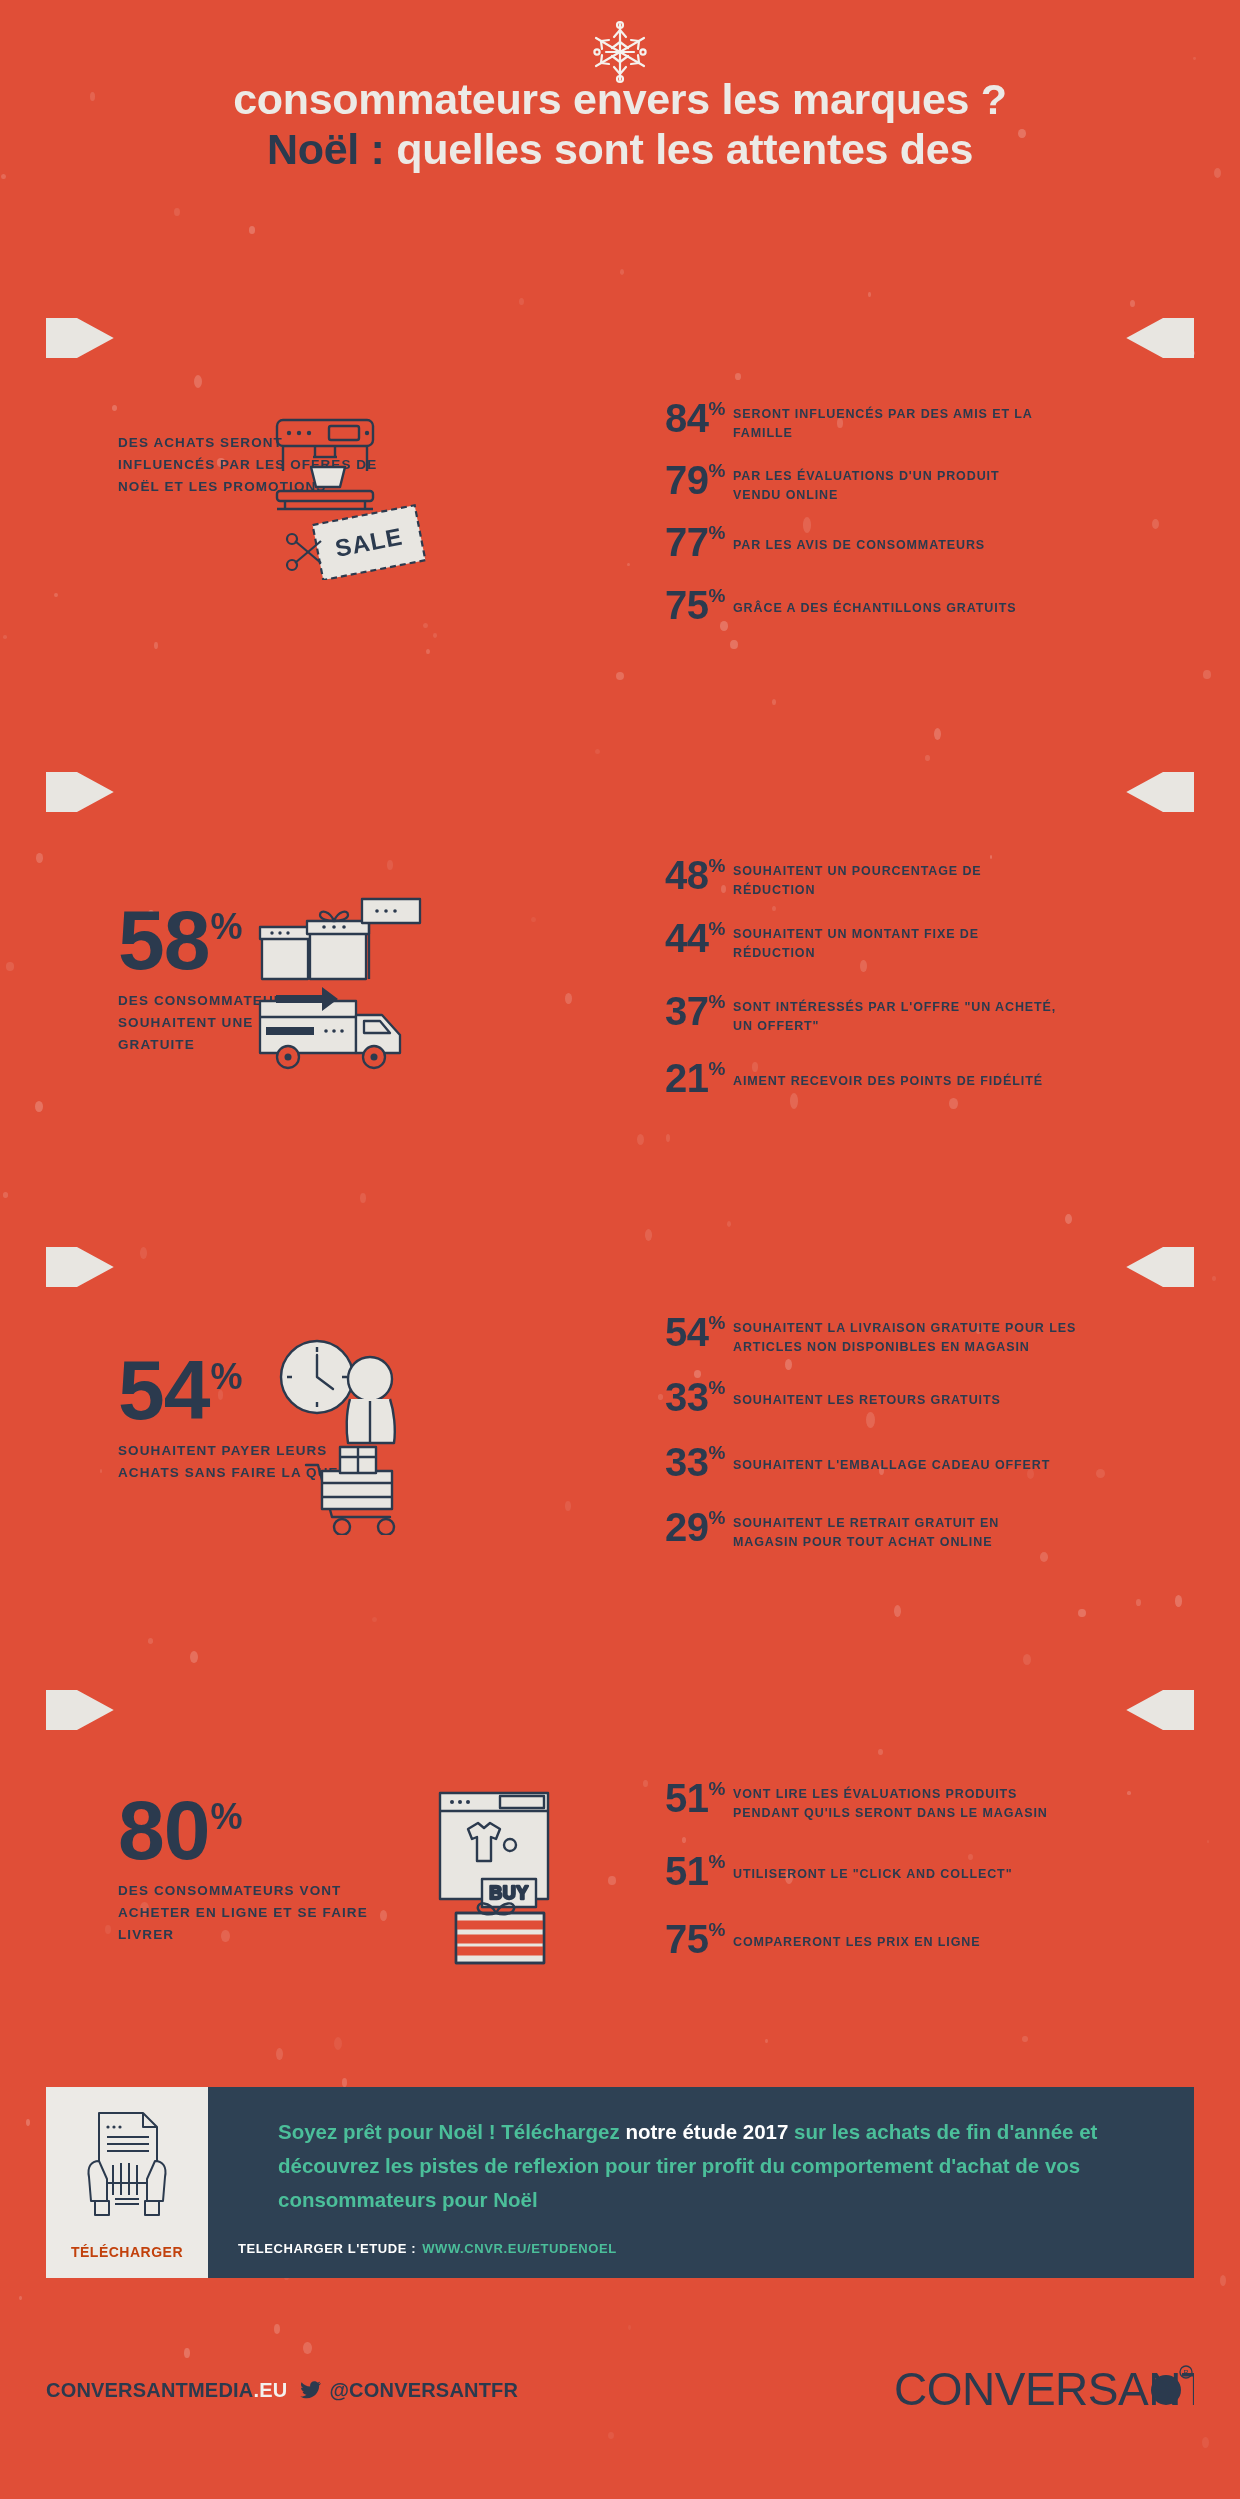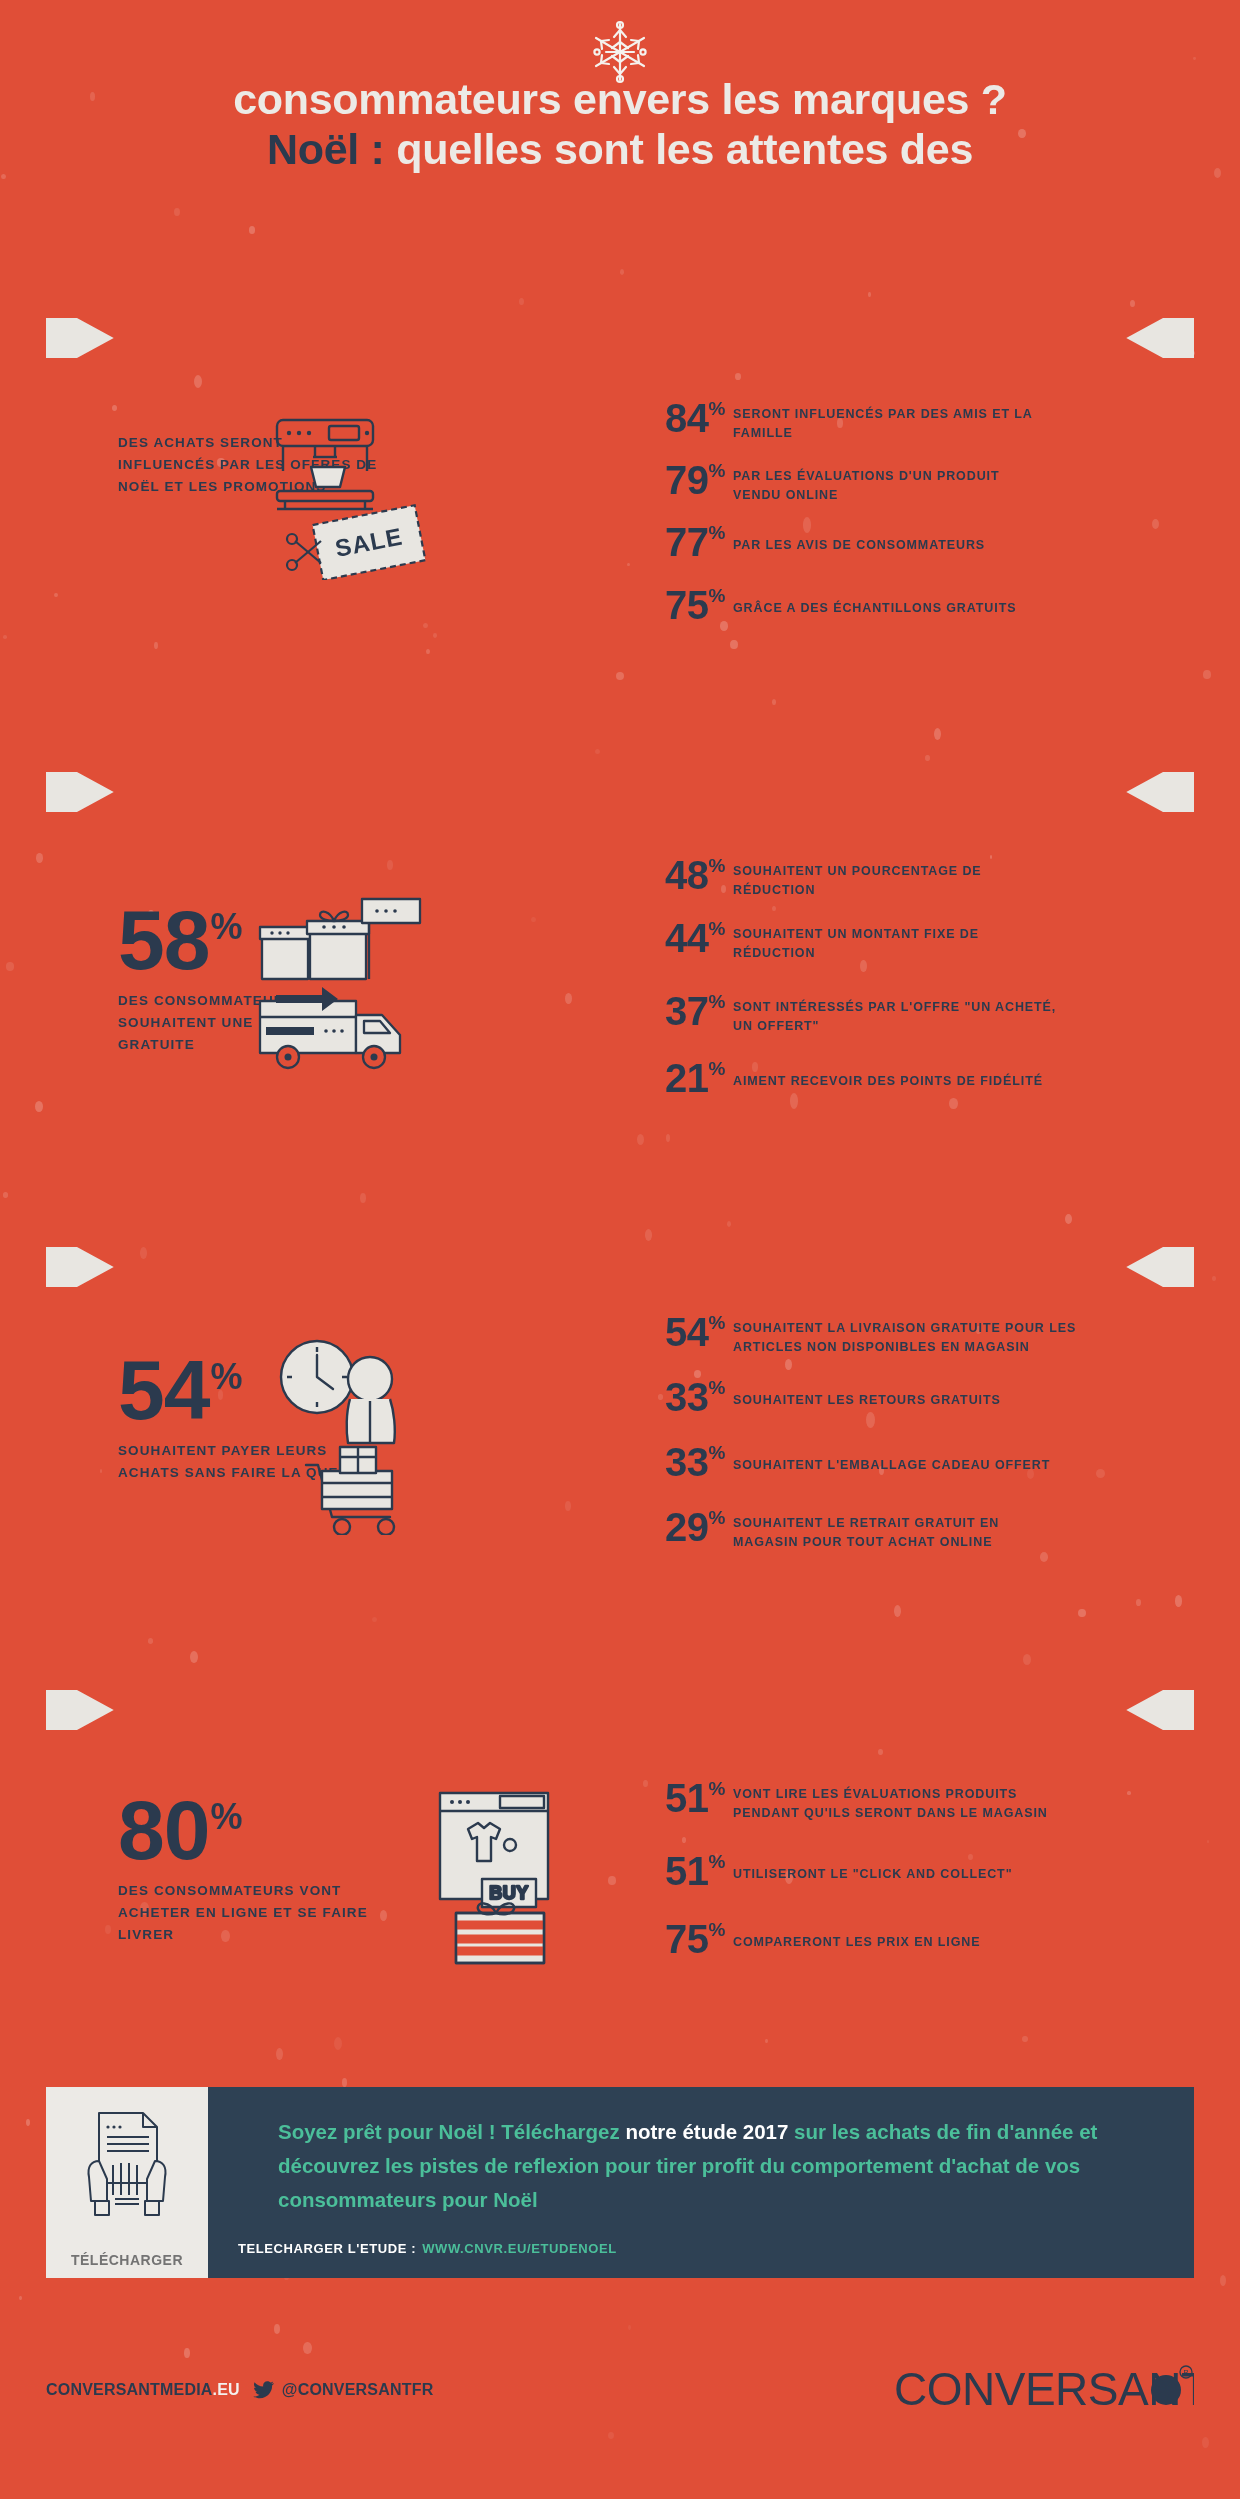--- a/index.html
+++ b/index.html
@@ -152,25 +152,25 @@
     background: #eceae6;
     position: relative;
     display: flex;
     flex-direction: column;
     align-items: center;
     justify-content: flex-start;
     padding-top: 18px;
   }
   .cta-left .dl-label {
     position: absolute;
-    bottom: 10px;
+    bottom: 18px;
     font-size: 14px;
     font-weight: 700;
     letter-spacing: 0.5px;
-    color: #737373;
+    color: #c2410c;
   }
   .cta-left:after {
     content: "";
     position: absolute;
     right: -17px; bottom: 6px;
     width: 0; height: 0;
     border-top: 17px solid transparent;
     border-bottom: 17px solid transparent;
     border-left: 17px solid #eceae6;
   }
@@ -206,21 +206,21 @@
     top: 2355px;
     height: 70px;
     z-index: 3;
     display: flex;
     align-items: center;
     justify-content: space-between;
   }
   .footer-left {
     display: flex;
     align-items: center;
-    font-size: 16px;
+    font-size: 20px;
     font-weight: 700;
     letter-spacing: 0.2px;
     color: #2b3a4e;
     text-align: right;
   }
   .footer-left .eu { color: #f3f1ee; }
   .footer-left .tw { margin: 0 8px 0 12px; display: inline-flex; }
   .logo-wrap { display: flex; align-items: center; }
 </style>
 </head>

